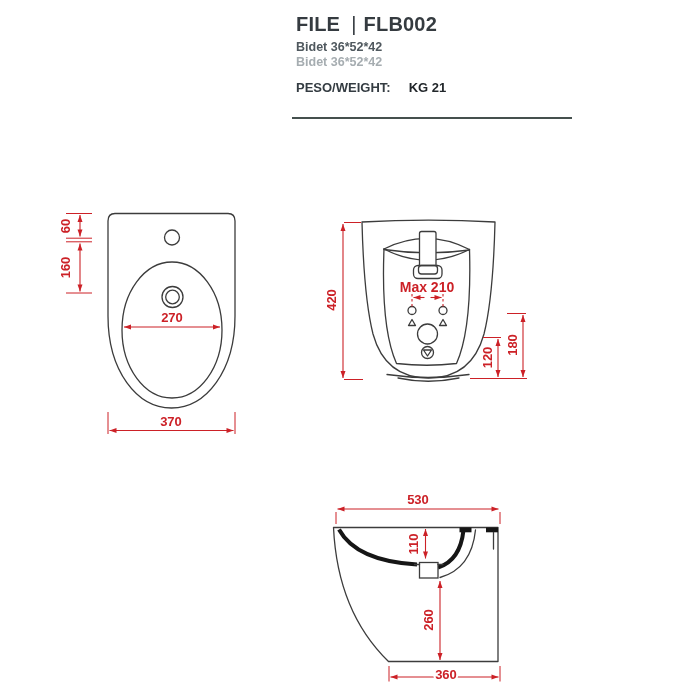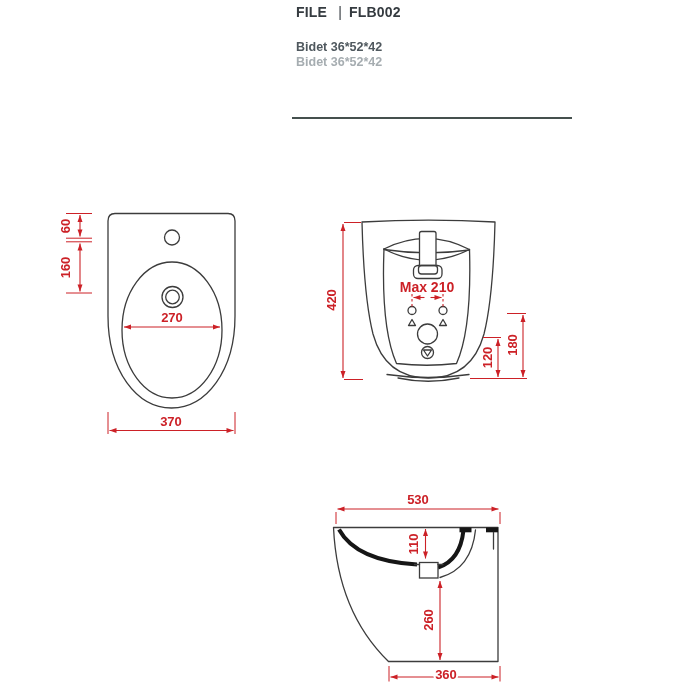--- a/index.html
+++ b/index.html
@@ -1,19 +1,19 @@
 <!DOCTYPE html>
 <html><head>
 <meta charset="utf-8">
 <style>
   html,body{margin:0;padding:0;background:#ffffff;}
   .page{position:relative;width:700px;height:700px;background:#ffffff;overflow:hidden;
         font-family:"Liberation Sans",sans-serif;}
   .hdr{position:absolute;left:296px;}
-  .hdr-title{top:4px;font-size:14px;font-weight:700;color:#353b40;letter-spacing:.2px;}
+  .hdr-title{top:13px;font-size:20px;font-weight:700;color:#353b40;letter-spacing:.2px;}
   .hdr-title .pipe{margin:0 7px 0 11px;font-weight:400;color:#353b40;}
   .hdr-sub1{top:40px;font-size:12.5px;font-weight:600;color:#4f585e;}
   .hdr-sub2{top:55px;font-size:12.5px;font-weight:600;color:#a6adb1;}
   .hdr-weight{top:80px;font-size:13px;font-weight:700;color:#343c42;}
   .hdr-weight .wval{margin-left:18px;color:#22272b;}
   .rule{position:absolute;left:292px;top:117px;width:280px;height:2px;background:#45504e;}
   svg{position:absolute;left:0;top:0;}
   .ln{stroke:#3c3c3c;stroke-width:1.3;fill:none;stroke-linejoin:round;stroke-linecap:round;}
   .thick{stroke:#161616;stroke-width:4;fill:none;stroke-linecap:butt;}
   .blk{fill:#161616;stroke:none;}
@@ -28,20 +28,23 @@
 </head>
 <body>
 
 <div class="page">
 
   <div class="hdr hdr-title">
     <span>FILE</span><span class="pipe">|</span><span>FLB002</span>
   </div>
   <div class="hdr hdr-sub1">Bidet  36*52*42</div>
   <div class="hdr hdr-sub2">Bidet 36*52*42</div>
+  <div class="hdr hdr-weight">
+    <span>PESO/WEIGHT:</span><span class="wval">KG 21</span>
+  </div>
   <div class="rule"></div>
 
   <svg width="700" height="700" viewBox="0 0 700 700">
     <defs>
       <marker id="arr" viewBox="0 0 8 6" refX="7.5" refY="3" markerWidth="8" markerHeight="6" markerUnits="userSpaceOnUse" orient="auto-start-reverse">
         <path d="M0.5,0.5 L7.5,3 L0.5,5.5 Z" fill="#cc2127"></path>
       </marker>
     </defs>
 
     <g>

